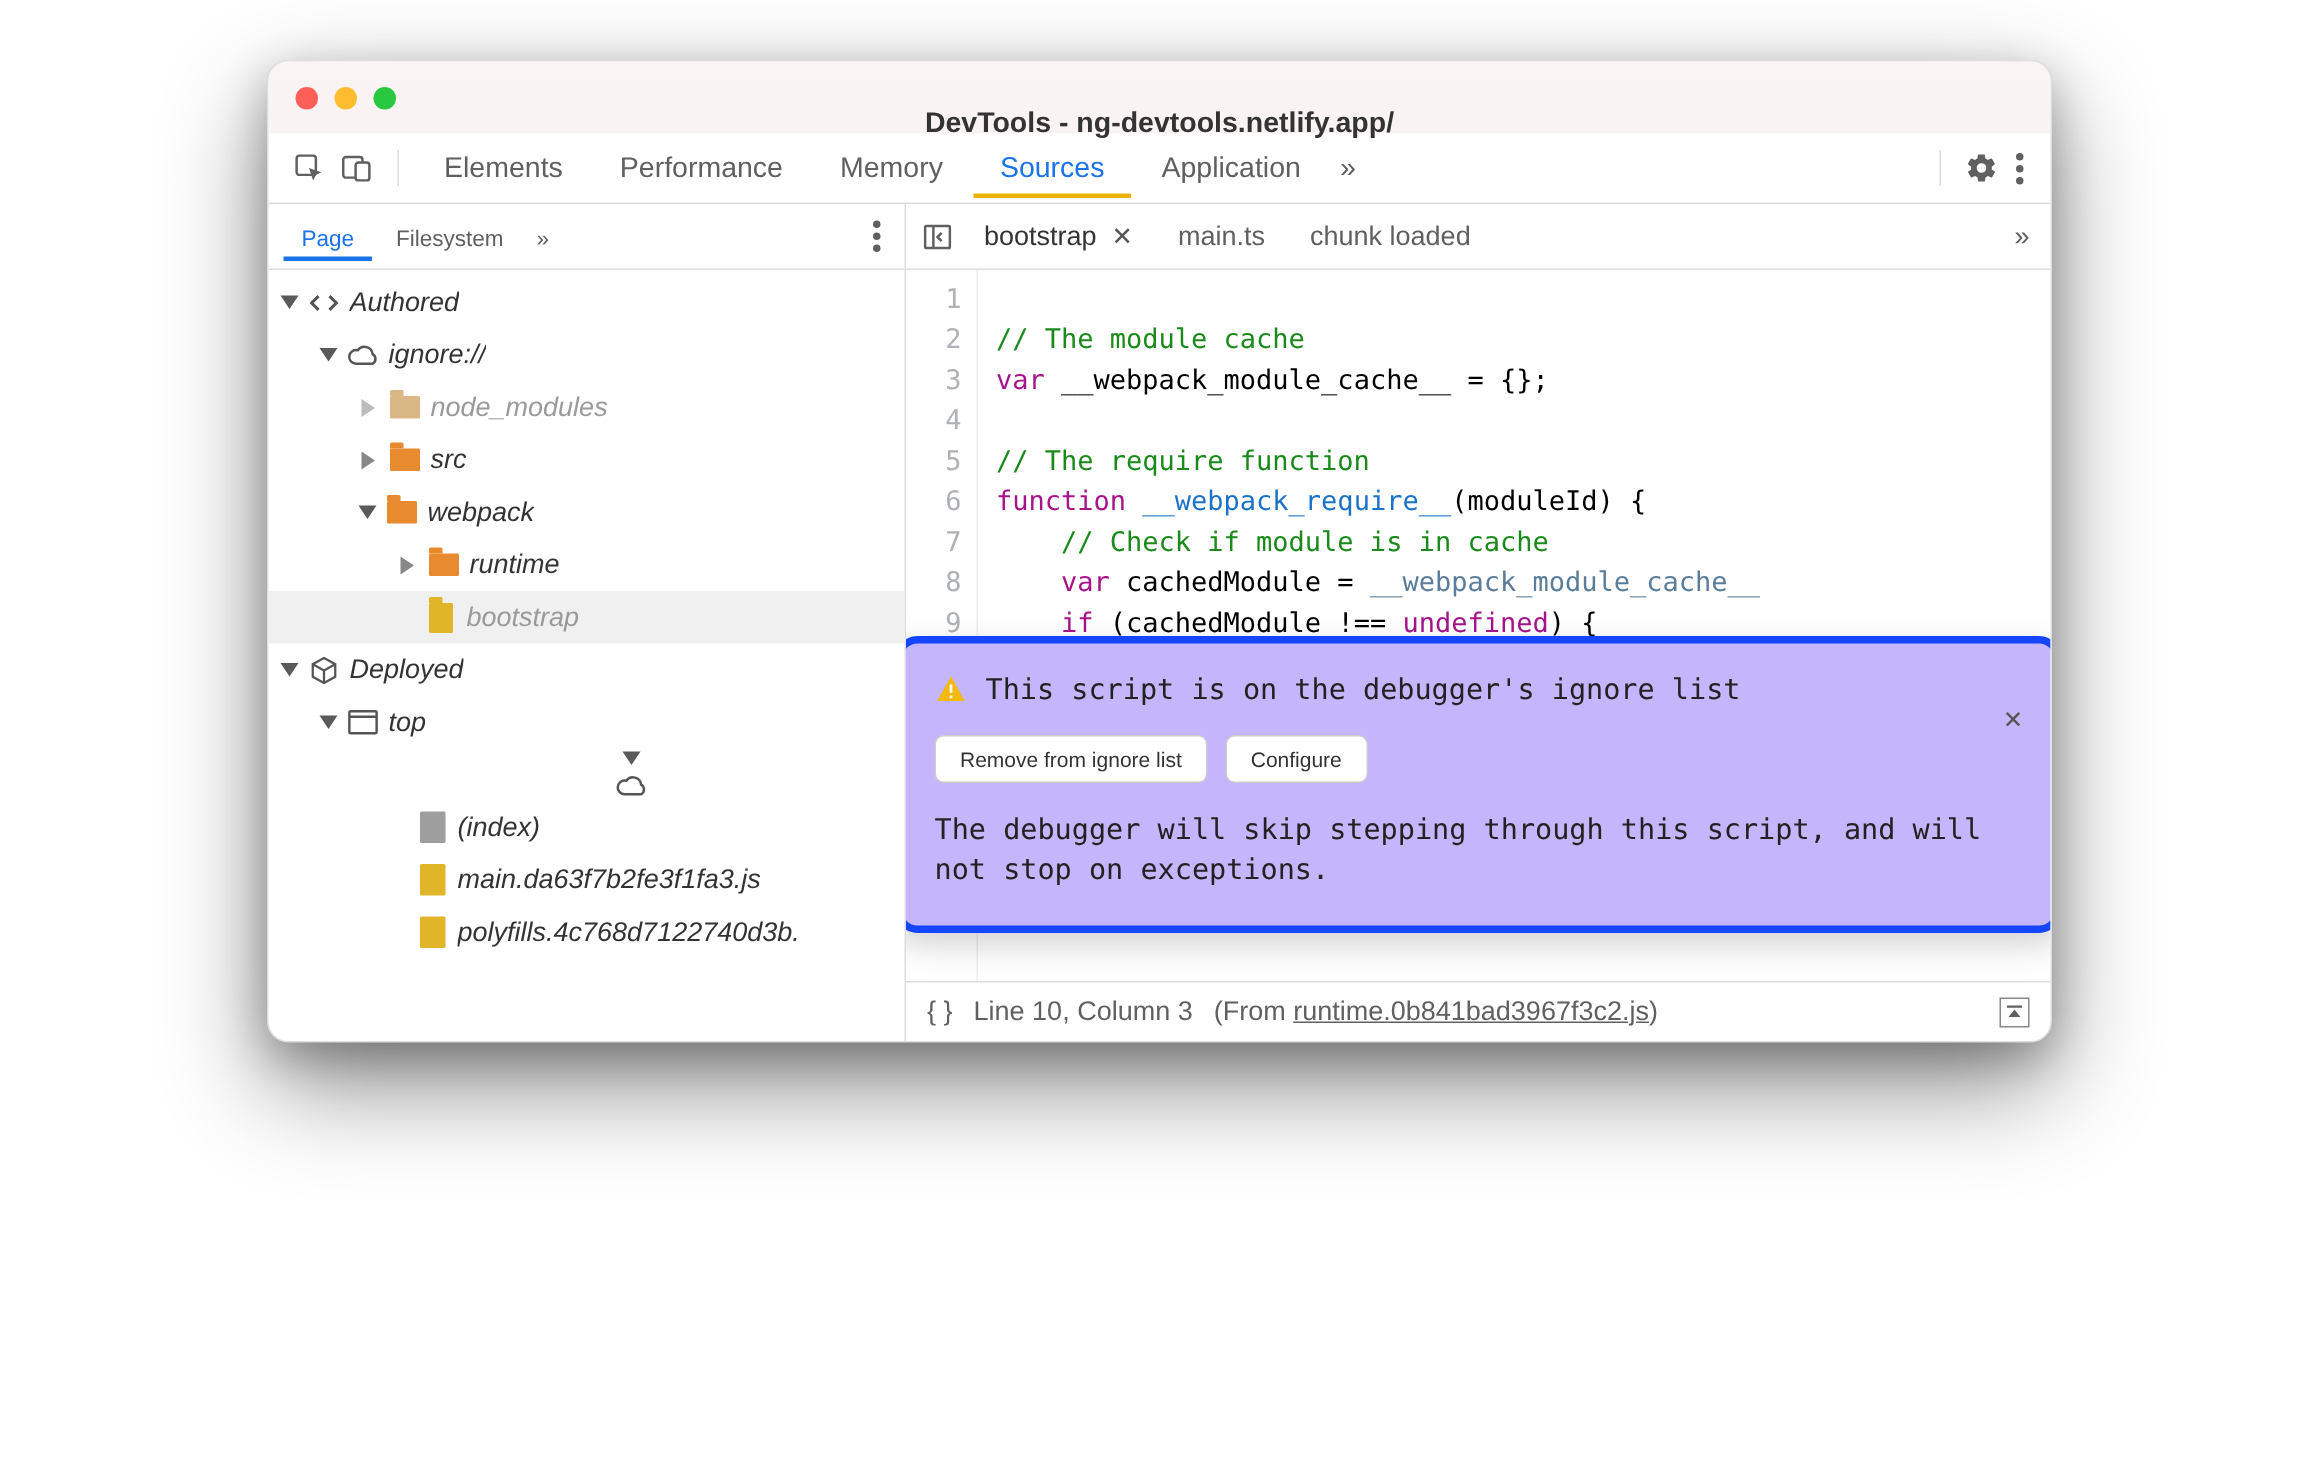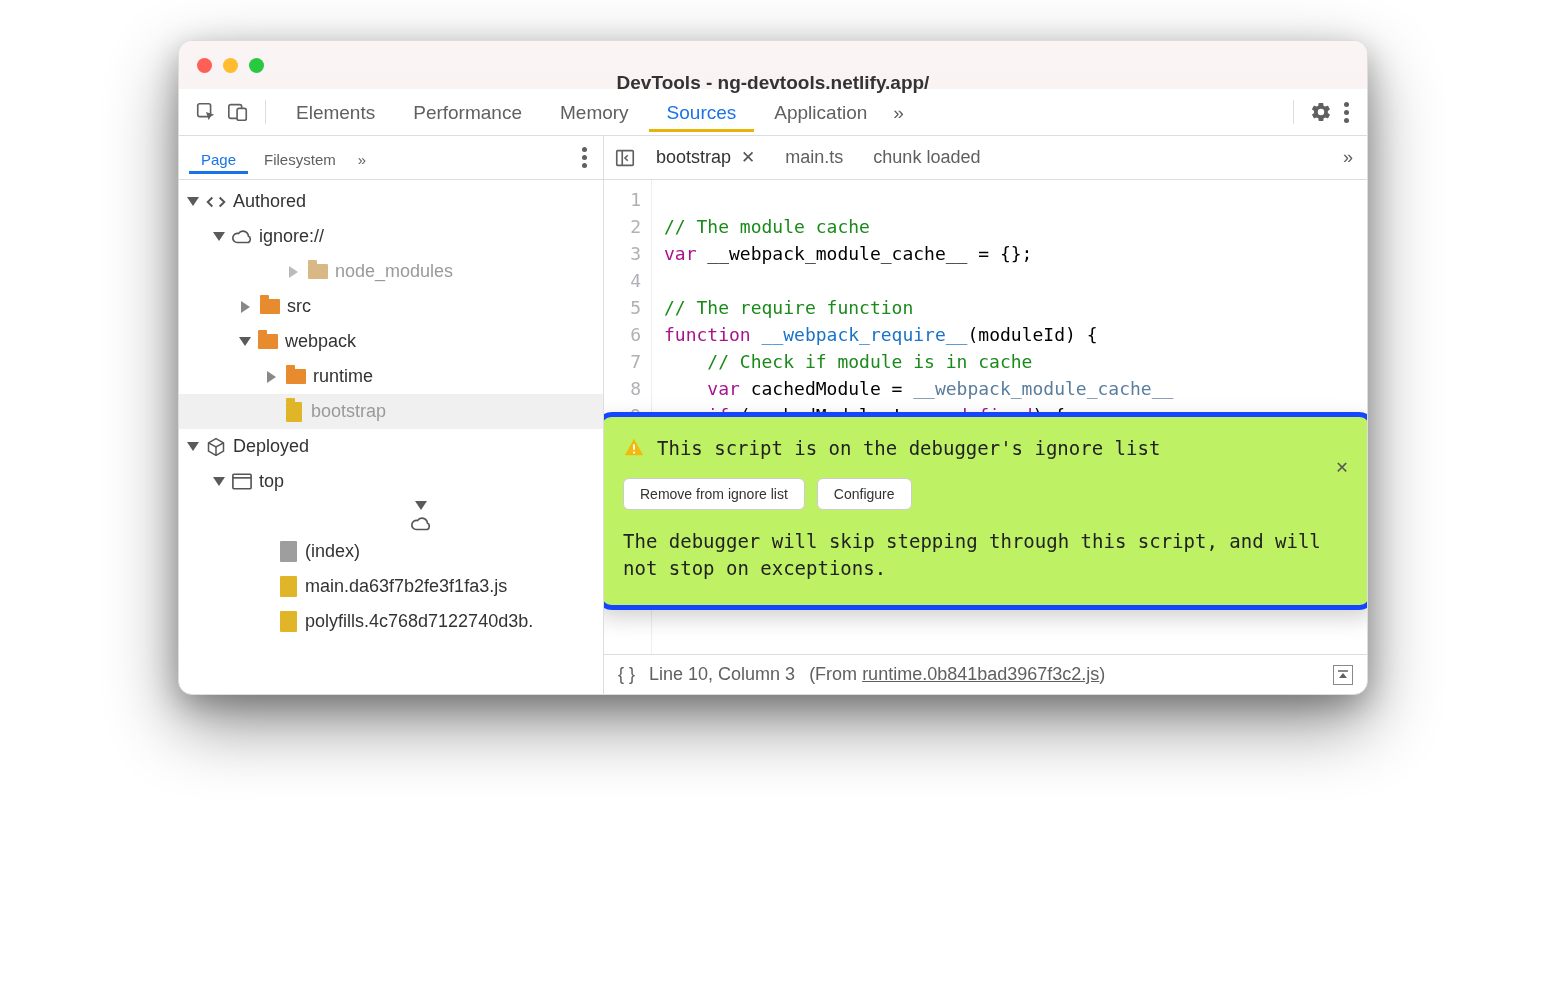--- a/index.html
+++ b/index.html
@@ -29,37 +29,37 @@
 .twisty.down { border-left: 6px solid transparent; border-right: 6px solid transparent; border-top: 9px solid #5a5a5a; margin-top:2px; }
 .twisty.right { border-top: 6px solid transparent; border-bottom: 6px solid transparent; border-left: 9px solid #888; margin-left:2px; }
 .twisty.none { }
 .node .icon { width: 22px; height: 22px; display:inline-flex; align-items:center; justify-content:center; }
 .folder { background: #e78b2e; width: 20px; height: 15px; border-radius: 1px; position: relative; }
 .folder::before { content:""; position:absolute; top:-4px; left:0; width:9px; height:4px; background:#e78b2e; border-radius:1px 1px 0 0; }
 .folder.muted { background:#dab886; } .folder.muted::before{background:#dab886;}
 .folder.yellow { background:#e0b527; } .folder.yellow::before{background:#e0b527;}
 .file-ic { width:17px; height:21px; background:#9e9e9e; border-radius:1px; position:relative; }
 .file-ic.yellow { background:#e0b527;}
-.lbl { overflow:hidden; text-overflow:ellipsis; }
+.lbl { overflow:hidden; text-overflow:ellipsis;font-style:italic; }
 .node.dim .lbl { color:#9a9a9a; }
 .node.sel { background:#f0f0f0; }
 .editor { flex: 1; display: flex; flex-direction: column; position: relative; }
 .edtabs { height: 44px; display: flex; align-items: center; padding: 0 8px; border-bottom: 1px solid #ddd; gap: 6px; }
 .nav-btn { width:26px; display:inline-flex; align-items:center; justify-content:center; color:#606060; }
 .edtab { display:flex; align-items:center; gap:10px; padding: 6px 12px; font-size:18px; color:#333; cursor:pointer; border-radius:3px; }
 .edtab .close-x { font-size:17px; color:#555; }
 .edtab.faded { color:#606060; }
 .code-area { flex:1; display:flex; font-family: ui-monospace, Menlo, Consolas, monospace; font-size: 18px; line-height: 27px; overflow:hidden; position:relative; }
 .gutter { width: 48px; text-align: right; padding: 6px 10px 0 0; color: #aeb1b5; background: #fff; border-right: 1px solid #eee; }
 .code { padding: 6px 0 0 12px; white-space: pre; }
 .cm { color:#1a8a1a; }
 .kw { color:#a8138b; }
 .fn { color:#1a73c8;text-align:center; }
 .id2 { color:#5a7d9c; }
-.callout { position: absolute; left: -8px; right: -8px; bottom: 44px; border: 5px solid #1545ff; border-radius: 16px; background: #bef264; padding: 18px 20px 22px 22px; box-shadow: 0 8px 22px rgba(0,0,0,0.18); margin-top: 13px; }
+.callout { position: absolute; left: -8px; right: -8px; bottom: 32px; border: 5px solid #1545ff; border-radius: 16px; background: #c4b5fd; padding: 18px 20px 22px 22px; box-shadow: 0 8px 22px rgba(0,0,0,0.18); margin-top: 13px; }
 .callout .row1 { display:flex; align-items:center; gap:12px; font-size:19px; color:#222; }
 .warn-triangle svg { display:block; }
 .callout .btns { display:flex; gap:12px; margin-top:16px; }
 .btnlike { background:#fff; border:1px solid #ccc; border-radius:6px; padding:7px 16px; font-size:14px; color:#333; cursor:pointer; }
 .callout .detail { margin-top:18px; font-size:19px; color:#222; line-height:1.45; }
 .callout .close-x { position:absolute; top:36px; right:22px; font-size:20px; color:#555; cursor:pointer;}
 .status { height: 40px; border-top:1px solid #ddd; display:flex; align-items:center; padding:0 14px; gap:14px; font-size:18px; color:#606060; }
 .status .from { text-decoration: underline; }
 .cube svg, .frame svg, .cloud svg, .code-ic svg { display:block; }
 .kebab { display:inline-flex; flex-direction:column; gap:3px; padding:6px;}
@@ -140,21 +140,21 @@
         </div>
         <div class="node" style="padding-left:34px;">
           <span class="twisty down"></span>
           <span class="icon cloud">
               <svg width="22" height="16" viewBox="0 0 24 16" fill="none" stroke="#555" stroke-width="1.8">
                 <path d="M7 14a5 5 0 1 1 1.2-9.85A6 6 0 0 1 19 7a4 4 0 0 1 0 7Z"></path>
               </svg>
             </span>
           <span class="lbl">ignore://</span>
         </div>
-        <div class="node dim" style="padding-left:60px;margin-left:48px;">
+        <div class="node dim" style="padding-left:60px;">
           <span class="twisty right" style="border-left-color:#bbb;"></span>
           <span class="icon">
               <span class="folder muted"></span>
             </span>
           <span class="lbl">node_modules</span>
         </div>
         <div class="node" style="padding-left:60px;">
           <span class="twisty right"></span>
           <span class="icon">
               <span class="folder"></span>

